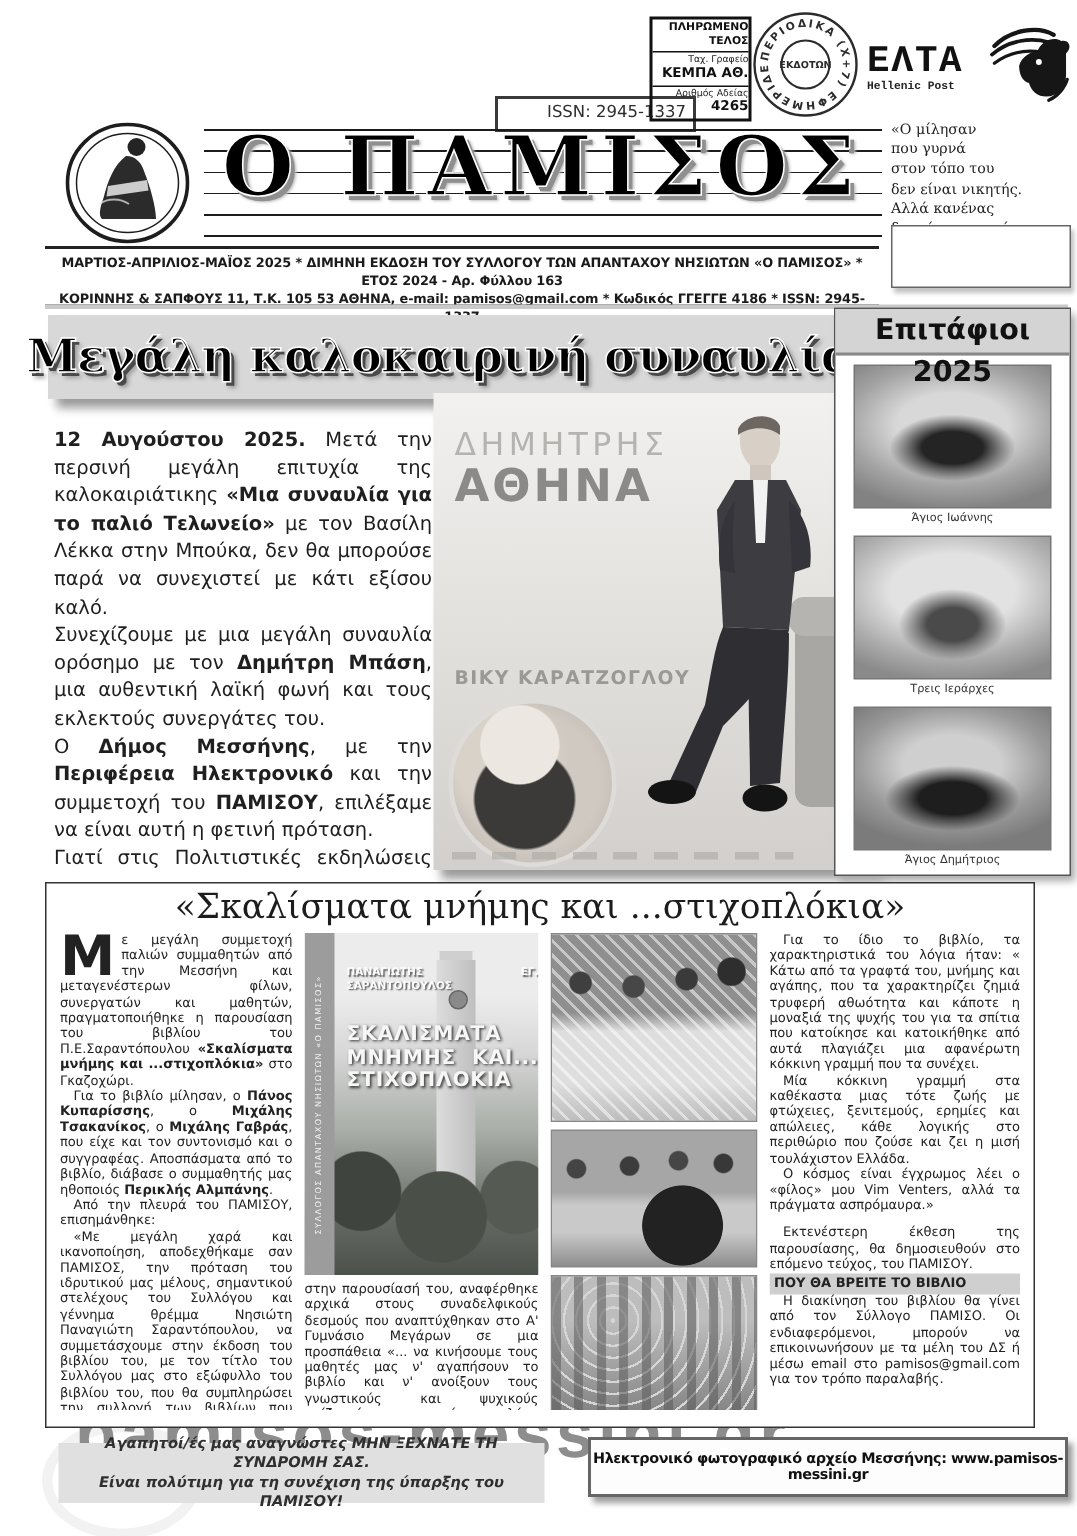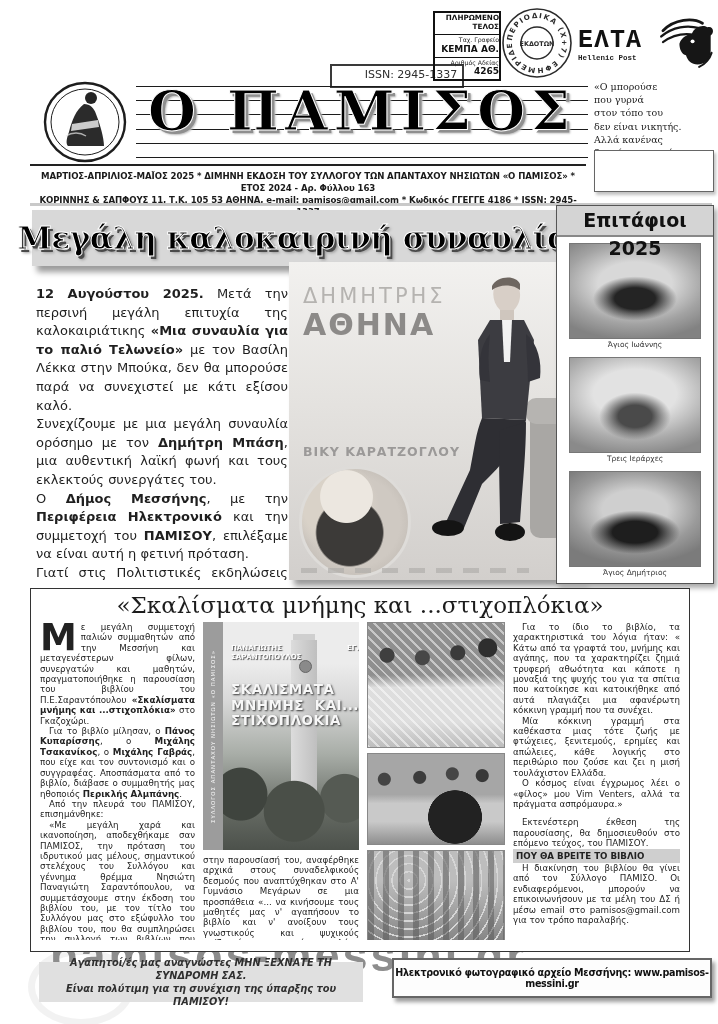--- a/index.html
+++ b/index.html
@@ -203,21 +203,21 @@
     <path d="M42,24 C34,30 30,40 27,52 C24,60 24,64 26,66 L62,66 C62,58 58,44 54,34 C52,28 48,24 42,24 Z" fill="#2b2b2b"></path>
     <path d="M30,44 L56,40 L57,47 L29,51 Z" fill="#e9e9e9" opacity="0.85"></path>
     <path d="M24,56 C30,52 38,52 44,56" fill="none" stroke="#e9e9e9" stroke-width="1.4" opacity="0.7"></path>
   </svg>
 
   <div class="abs staff">
     <div class="mast-title">Ο ΠΑΜΙΣΟΣ</div>
   </div>
 
   <div class="abs quote">
-    <div>«Ο μπορούσε</div>
+    <div>«Ο μίλησαν</div>
     <div>που γυρνά</div>
     <div>στον τόπο του</div>
     <div>δεν είναι νικητής.</div>
     <div>Αλλά κανένας</div>
     <div>δεν είναι νικητής</div>
     <div>σα δε γυρνά</div>
     <div>στον τόπο του.»</div>
   </div>
 
   <div class="abs addr-box"></div>

